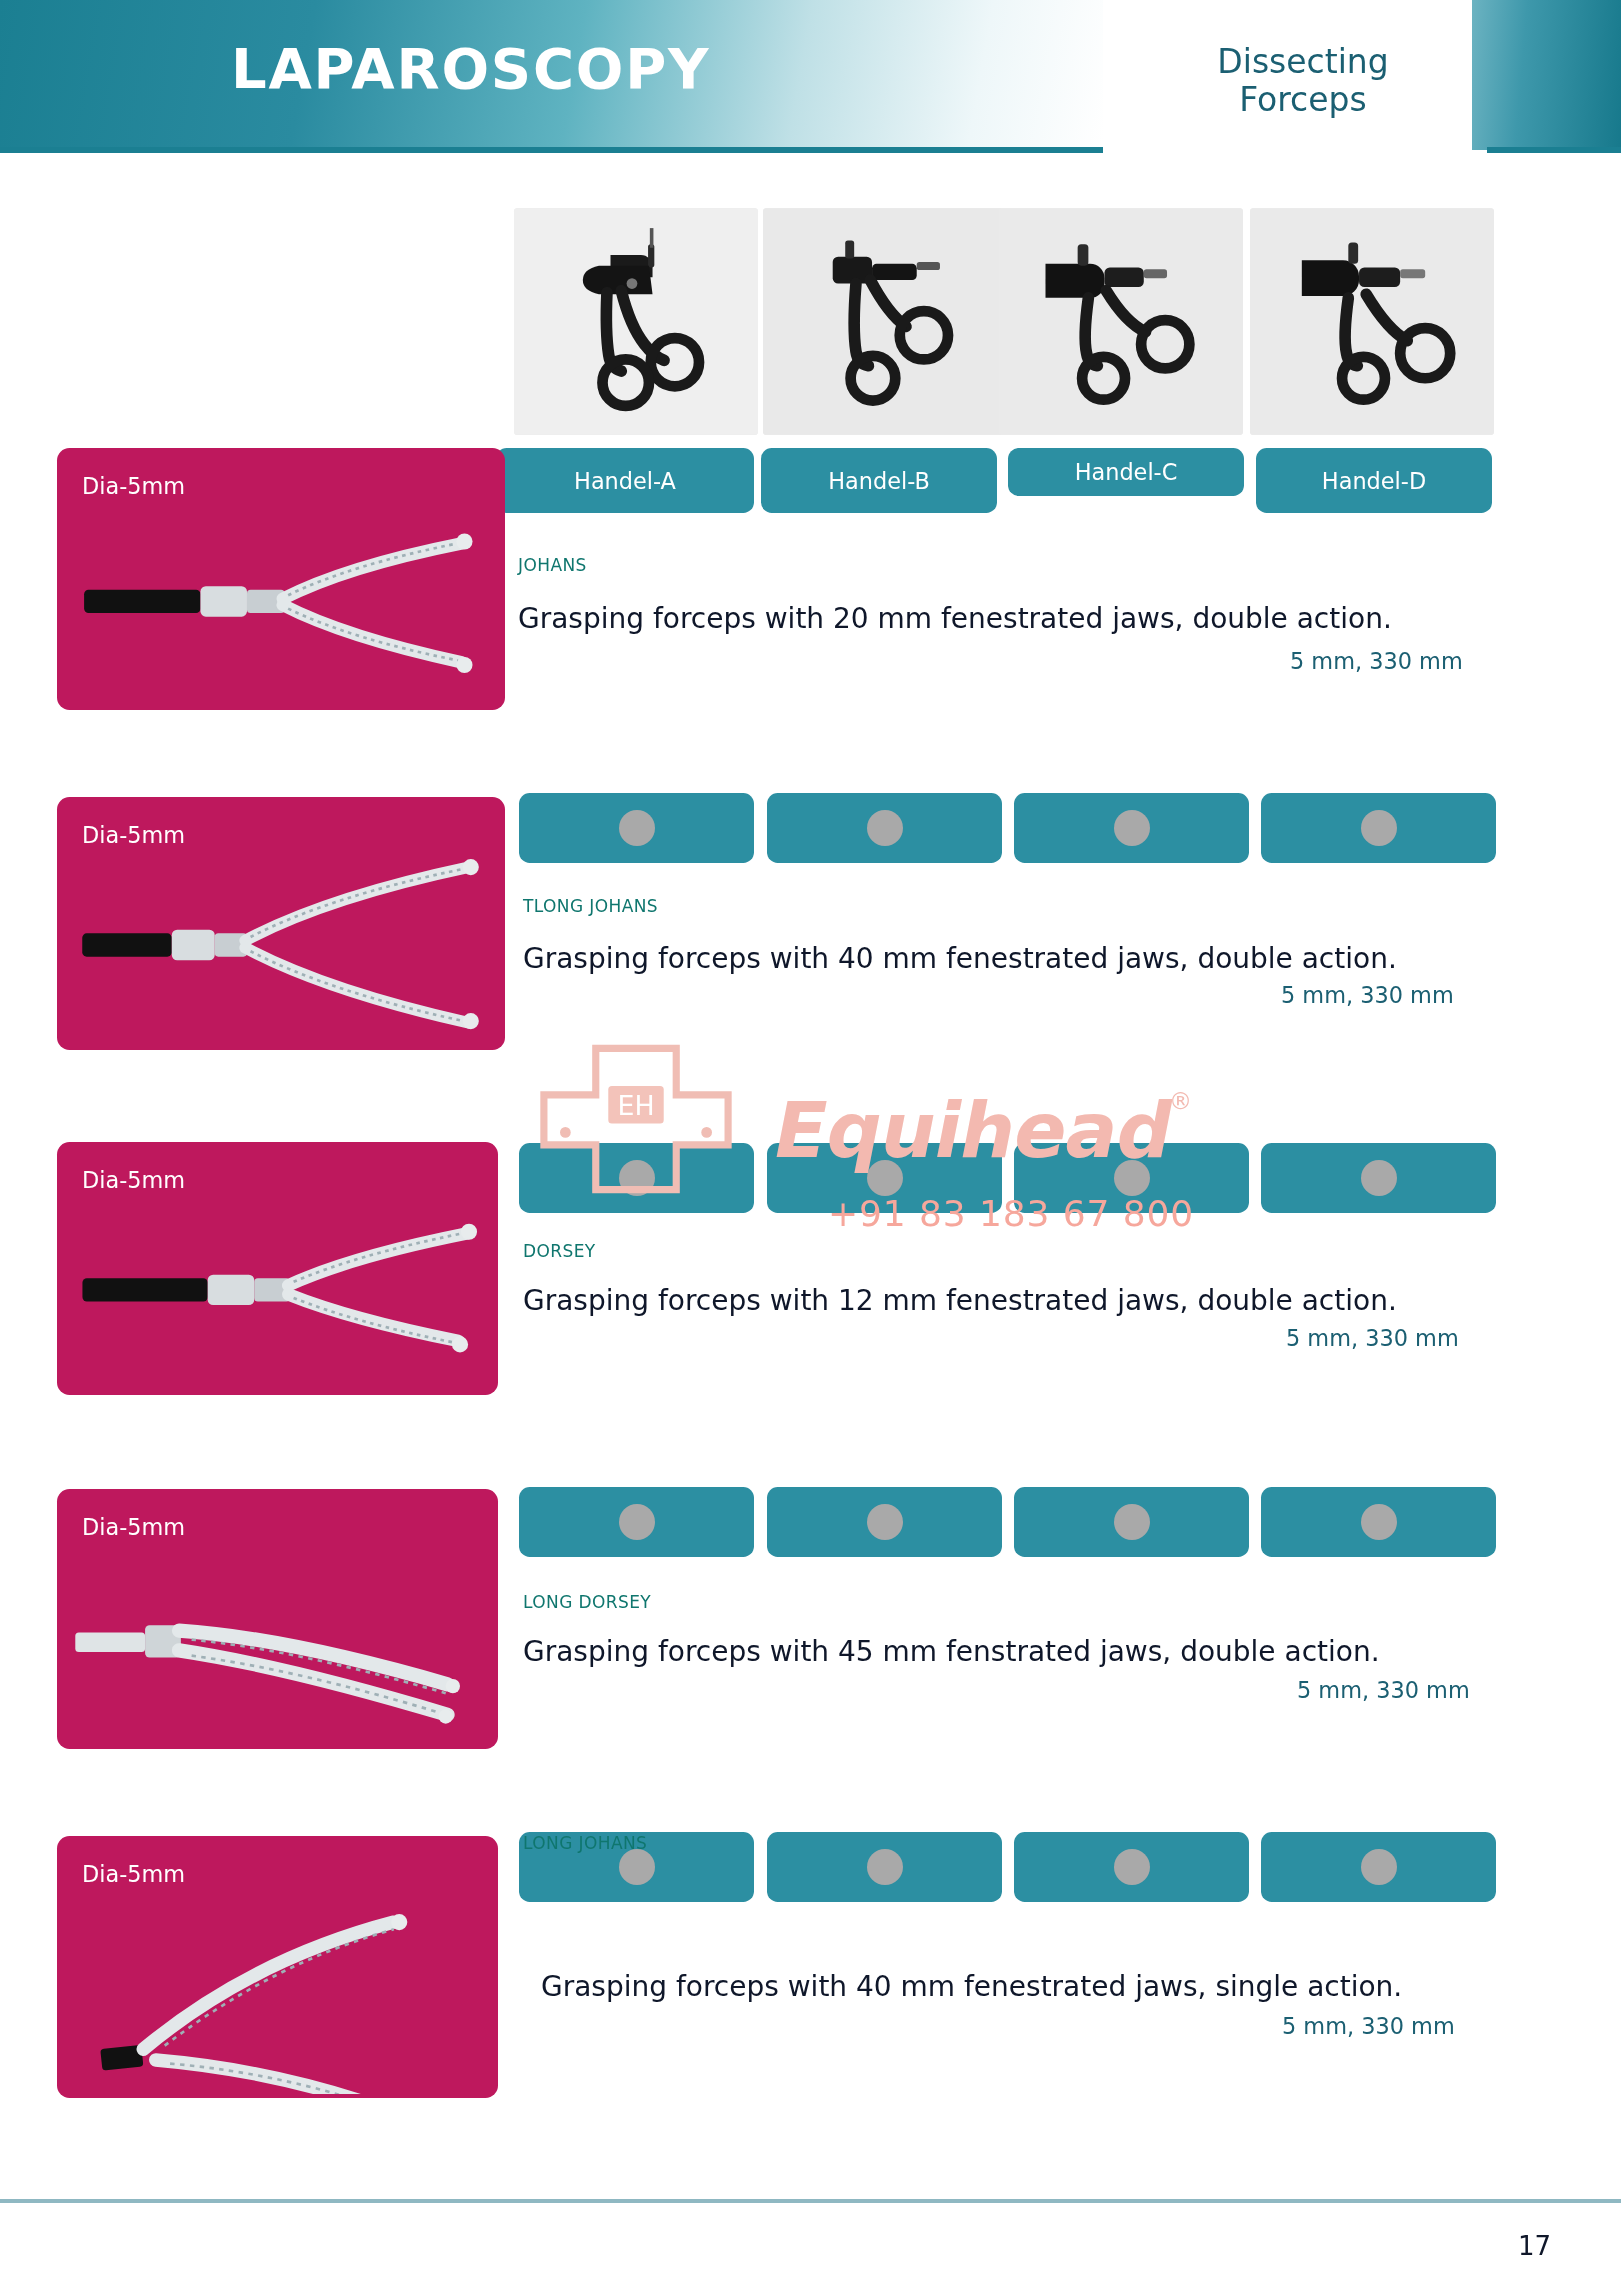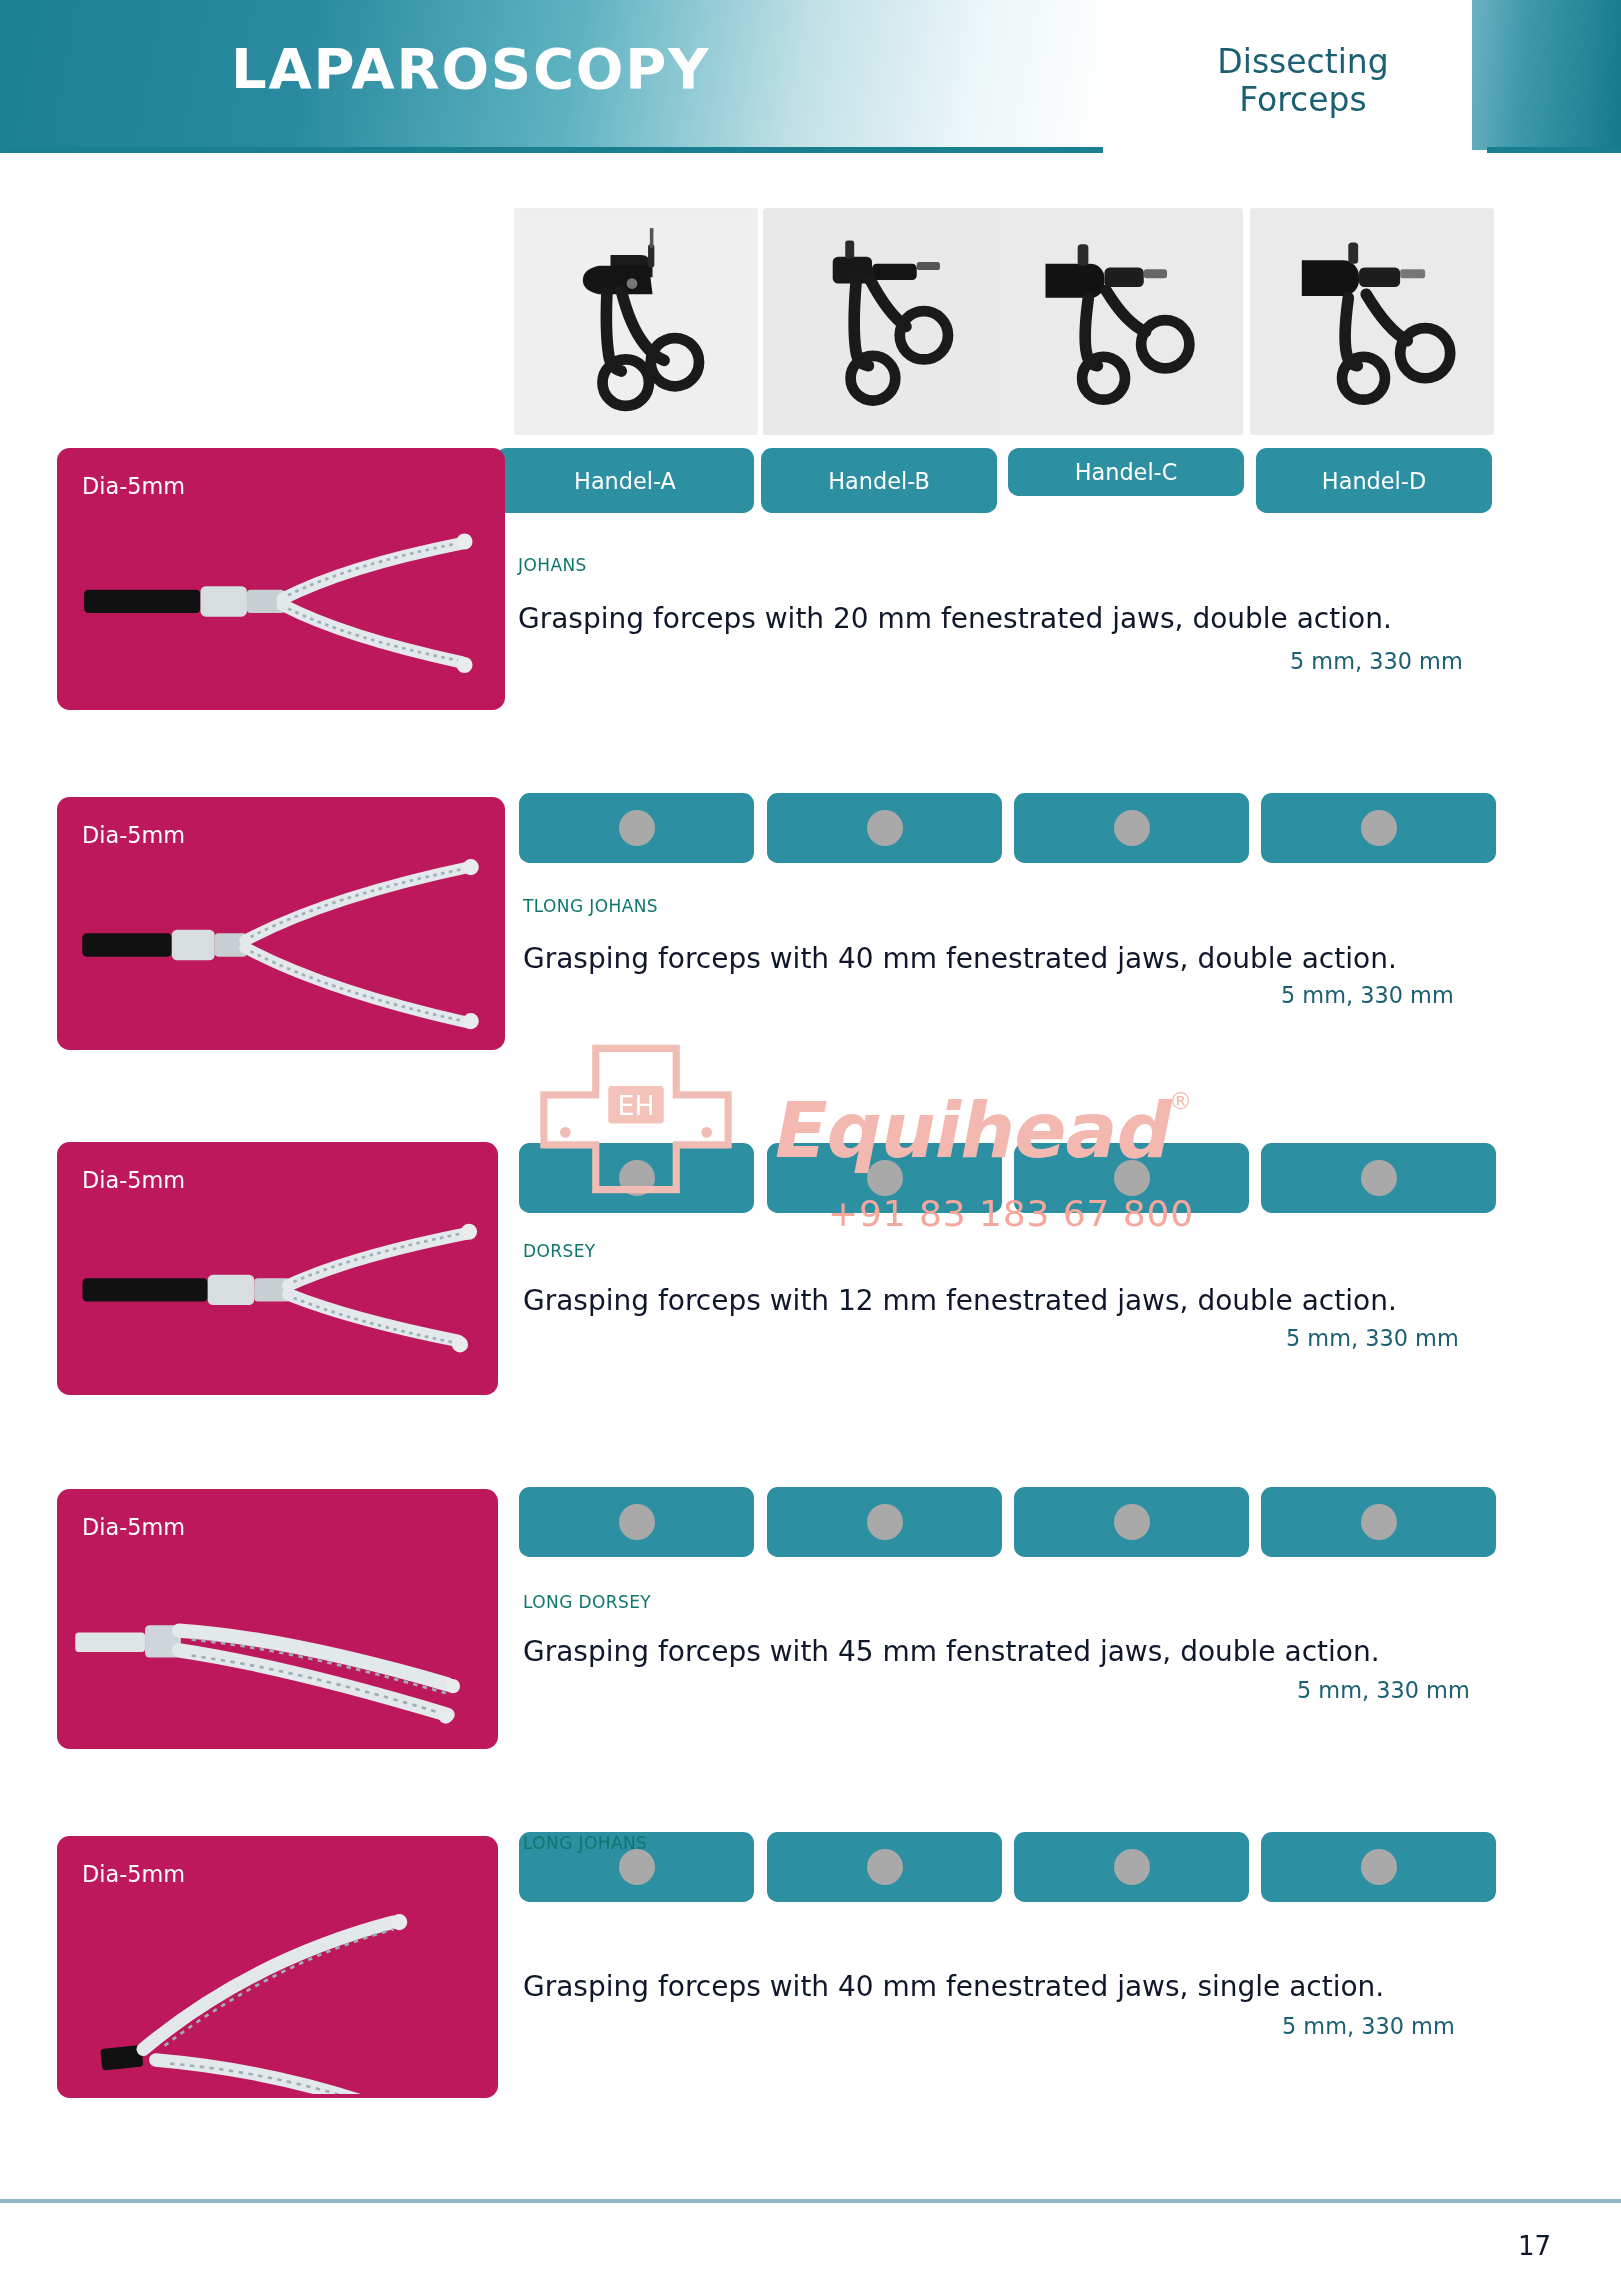--- a/index.html
+++ b/index.html
@@ -421,19 +421,19 @@
 <div class="dot-panel" style="left:767px; top:1832px; width:235px; height:70px;">
     <div class="dot"></div>
   </div>
 <div class="dot-panel" style="left:1014px; top:1832px; width:235px; height:70px;">
     <div class="dot"></div>
   </div>
 <div class="dot-panel" style="left:1261px; top:1832px; width:235px; height:70px;">
     <div class="dot"></div>
   </div>
 <div class="prod-title" style="left:523px; top:1833px;">LONG JOHANS</div>
-<div class="prod-desc" style="left:523px; top:1970px;">Grasping forceps with 40 mm fenestrated jaws, single action.</div>
+<div class="prod-desc" style="left:541px; top:1970px;">Grasping forceps with 40 mm fenestrated jaws, single action.</div>
 <div class="prod-size" style="left:1282px; top:2013px;">5 mm, 330 mm</div>
 
 <div class="footer-rule"></div>
 <div class="footer-rule2"></div>
 <div class="page-number">17</div>
 
 
 </body></html>

